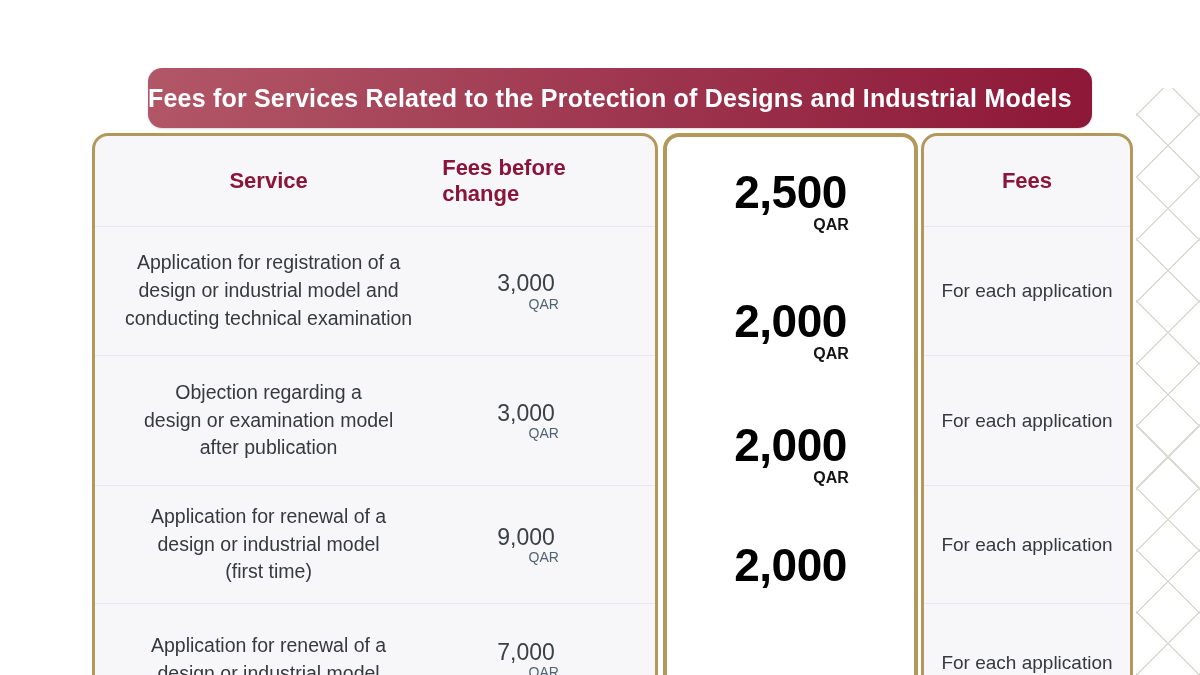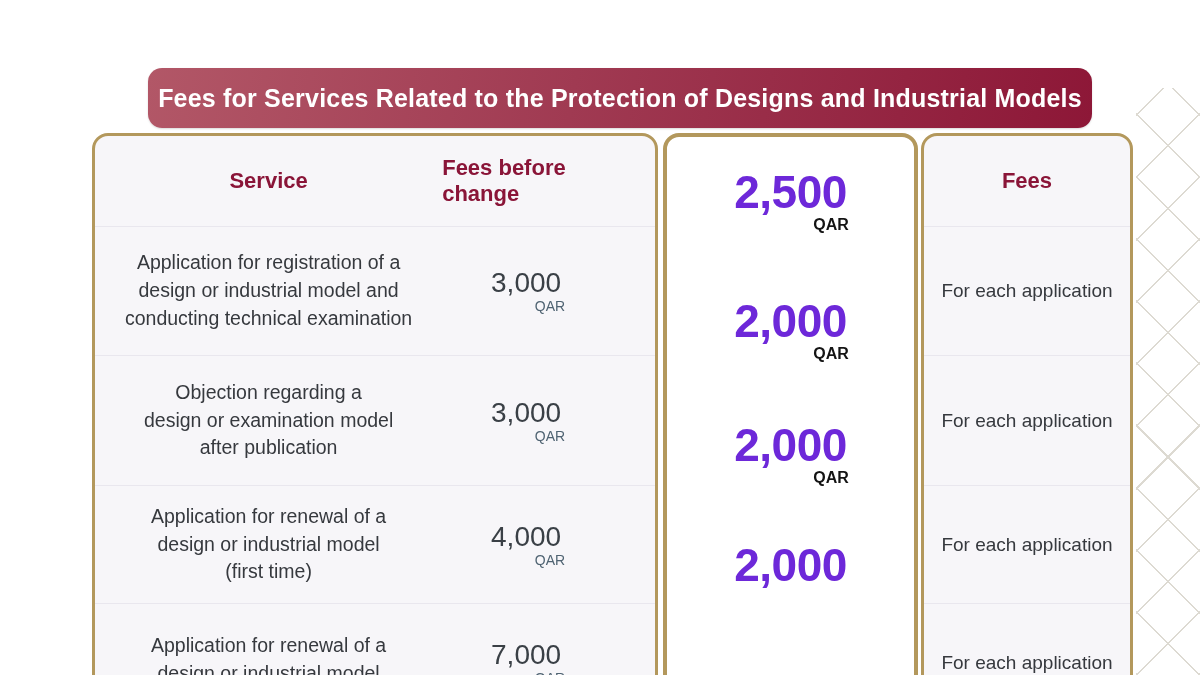--- a/index.html
+++ b/index.html
@@ -16,21 +16,21 @@
       repeating-linear-gradient(45deg,  #d2cec4 0 1.5px, transparent 1.5px 44px),
       repeating-linear-gradient(-45deg, #d2cec4 0 1.5px, transparent 1.5px 44px);
     opacity:.75;
   }
 
   
   .banner{
     position:absolute;left:148px;top:68px;width:944px;height:60px;
     border-radius:14px;
     background:linear-gradient(100deg,#b25767 0%,#a03a52 45%,#8d1737 100%);
-    display:flex;align-items:center;justify-content:center;
+    display:flex;align-items:center;
     box-shadow:0 1px 2px rgba(0,0,0,.15);
   }
   .banner span{
     color:#ffffff;font-size:25px;font-weight:700;white-space:nowrap;letter-spacing:.2px;
   }
 
   
   .box{position:absolute;top:133px;height:720px;box-sizing:border-box;
        border:3px solid #b3985c;border-radius:16px;display:flex;flex-direction:column;}
   .box-a{left:92px;width:566px;background:#f7f6f9;}
@@ -53,25 +53,25 @@
   .h-r4 .col-service, .h-r4 .col-fee{align-items:flex-start;}
   .h-r4 .col-service{padding-top:28px;}
   .h-r4 .col-fee{padding-top:35px;}
 
   .hdr-label{color:#8a1538;font-size:22px;font-weight:700;}
 
   .service-text{
     color:#36393e;font-size:19.5px;line-height:1.42;text-align:center;white-space:pre-line;
   }
   .fee-before{display:inline-block;text-align:right;}
-  .fee-before .num{color:#3a4046;font-size:28px;line-height:1.15;text-align:center;}
+  .fee-before .num{color:#3a4046;font-size:23px;line-height:1.15;text-align:center;}
   .fee-before .cur{color:#4f6372;font-size:14px;line-height:1.1;margin-right:-4px;}
 
   .fee-qar{display:inline-block;text-align:right;}
-  .fee-qar .num{color:#6d28d9;font-size:46px;font-weight:700;line-height:1.0;letter-spacing:-.5px;text-align:center;}
+  .fee-qar .num{color:#000000;font-size:46px;font-weight:700;line-height:1.0;letter-spacing:-.5px;text-align:center;}
   .fee-qar .cur{color:#141414;font-size:16px;font-weight:600;line-height:1.2;margin-right:-2px;}
   .box-b .h-r4{padding-top:28px;}
 
   .unit-text{color:#36393e;font-size:19px;text-align:center;}
   .box-c .h-r4{padding-top:48px;}
 </style>
 </head>
 <body>
 
 <div class="page">
@@ -128,21 +128,21 @@
 
     <div class="row h-r3 sep">
       <div class="cols">
         <div class="col-service">
             <span class="service-text">Application for renewal of a
 design or industrial model
 (first time)</span>
           </div>
         <div class="col-fee">
           <span class="fee-before">
-            <span class="num">4,000</span>
+            <span class="num">9,000</span>
             <span class="cur" style="display:block">QAR</span>
           </span>
         </div>
       </div>
     </div>
 
     <div class="row h-r4 sep">
       <div class="cols">
         <div class="col-service">
             <span class="service-text">Application for renewal of a

